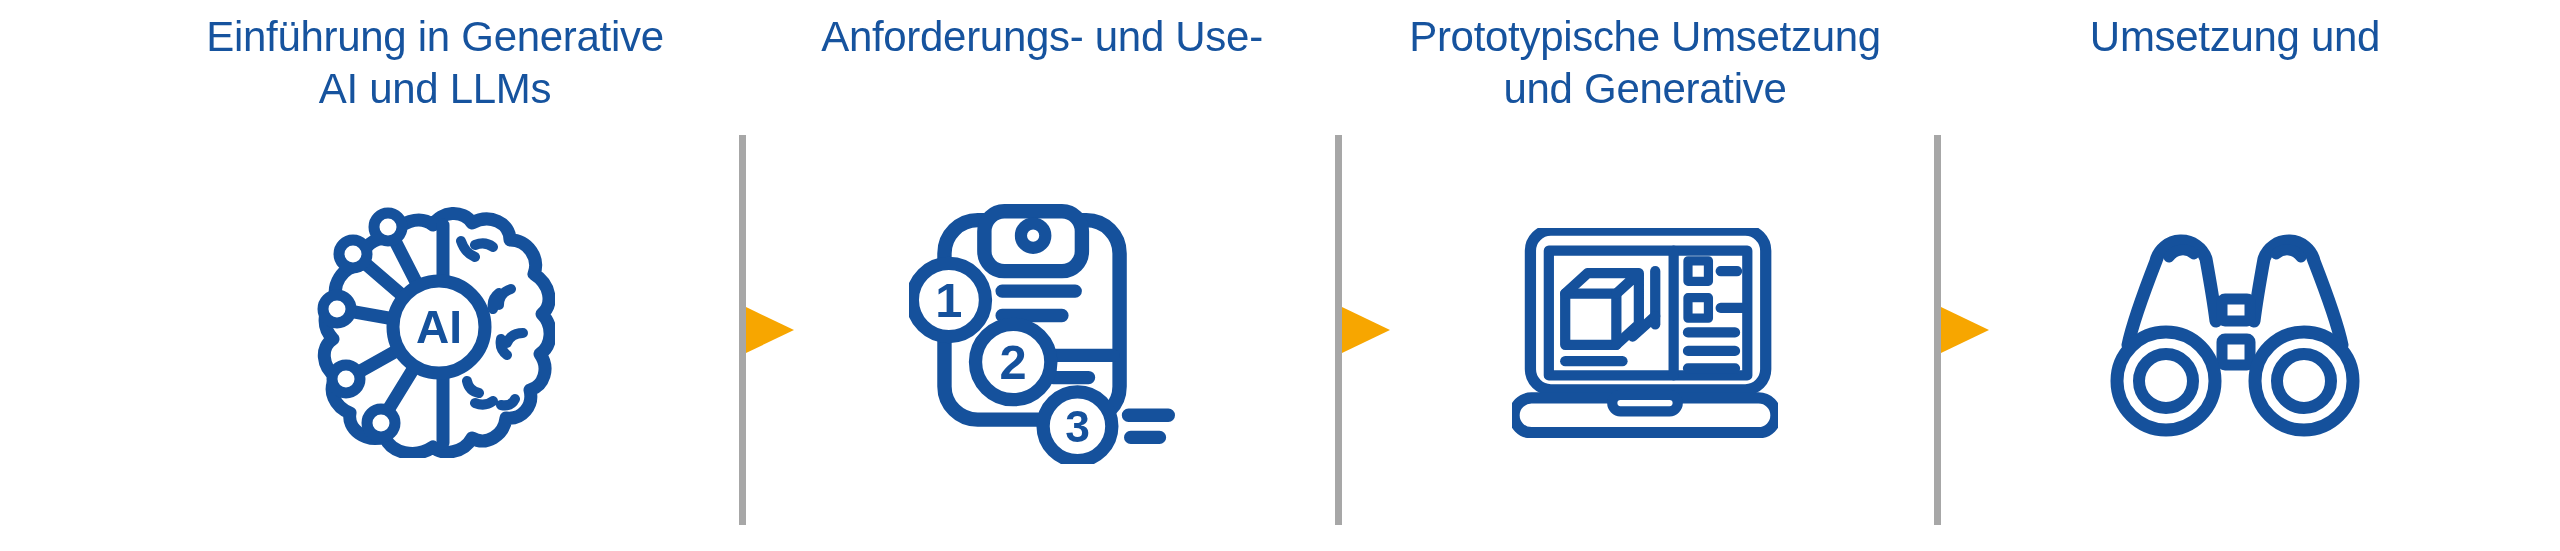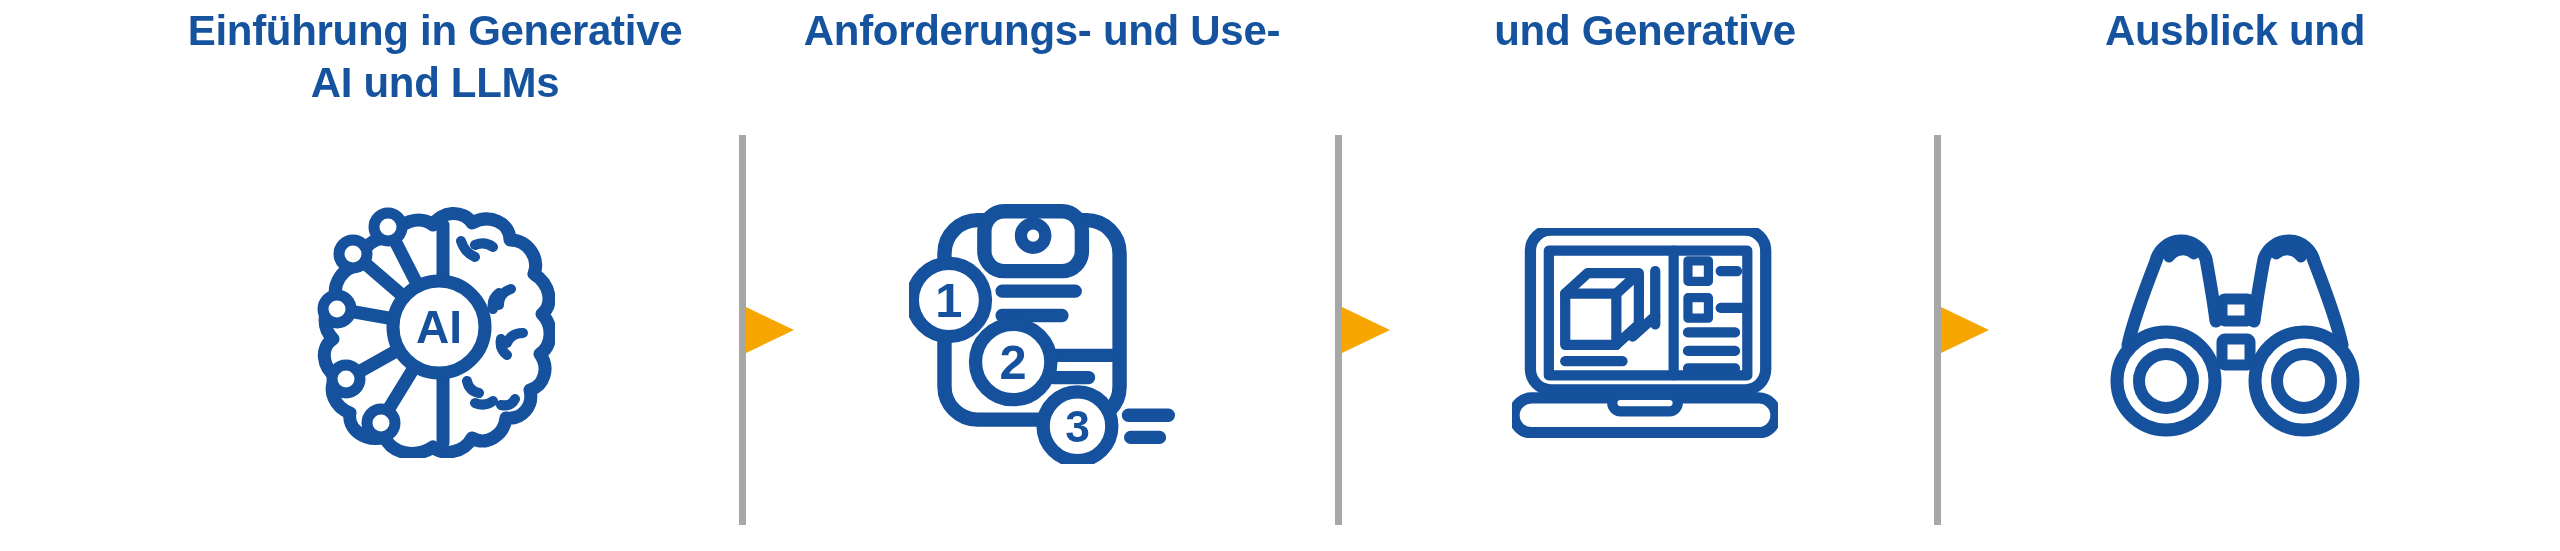--- a/index.html
+++ b/index.html
@@ -5,23 +5,23 @@
   html,body{margin:0;padding:0;background:#ffffff;}
   .canvas{
     position:relative;
     width:2560px;height:551px;
     background:#ffffff;
     font-family:"Liberation Sans", sans-serif;
     overflow:hidden;
   }
   .stage{position:absolute;top:0;height:551px;width:580px;}
   .stage-title{
-    padding-top:5px;
+    padding-top:11px;
     text-align:center;
-    font-weight:bold;
+    font-weight:normal;
     font-size:42px;
     line-height:52px;
     color:#16539E;
     letter-spacing:-0.3px;
     white-space:nowrap;
   }
   .icon-wrap{position:absolute;left:0;right:0;display:flex;justify-content:center;}
   .stage-1{left:145px;}
   .stage-2{left:752px;}
   .stage-3{left:1355px;}
@@ -106,20 +106,21 @@
         <text x="152" y="220" font-size="40" text-anchor="middle" stroke="none" fill="#15519C">3</text>
       </svg>
     </div>
   </div>
 
   <div class="divider divider-2"></div>
   <div class="flow-arrow arrow-2"></div>
 
   <div class="stage stage-3">
     <div class="stage-title">
+      <div>Prototypische Umsetzung</div>
       <div>und Generative</div>
     </div>
     <div class="icon-wrap">
       <svg width="266" height="210" viewBox="0 0 260 205" fill="none" stroke="#15519C" stroke-width="11" stroke-linecap="round" stroke-linejoin="round">
         <rect x="18" y="2" width="230" height="156" rx="20"></rect>
         <rect x="36" y="22" width="194" height="122" stroke-width="10"></rect>
         <path d="M158,22 V144" stroke-width="10"></path>
         <rect x="52" y="64" width="50" height="50" stroke-width="10"></rect>
         <path d="M52,64 L74,44 H124 V94 L102,114 M102,64 L124,44" stroke-width="10"></path>
         <path d="M140,42 V94" stroke-width="10"></path>
@@ -134,21 +135,21 @@
         <rect x="98" y="163" width="64" height="16" rx="8" fill="#ffffff" stroke-width="10"></rect>
       </svg>
     </div>
   </div>
 
   <div class="divider divider-3"></div>
   <div class="flow-arrow arrow-3"></div>
 
   <div class="stage stage-4">
     <div class="stage-title">
-      <div>Ausblick und</div>
+      <div>Umsetzung und</div>
     </div>
     <div class="icon-wrap">
       <svg width="260" height="225" viewBox="0 0 260 225" fill="none" stroke="#15519C" stroke-width="13" stroke-linecap="round" stroke-linejoin="round">
         <path d="M23,124 C28,100 44,58 51,40 A26,26 0 0 1 101,38 C105,60 109,84 111,100"></path>
         <path d="M237,124 C232,100 216,58 209,40 A26,26 0 0 0 159,38 C155,60 151,84 149,100"></path>
         <path d="M64,36 a17,17 0 0 1 25,-3" stroke-width="11"></path>
         <path d="M196,36 a17,17 0 0 0 -25,-3" stroke-width="11"></path>
         <rect x="117" y="78" width="28" height="22" rx="3" stroke-width="11"></rect>
         <rect x="117" y="118" width="28" height="26" rx="3" stroke-width="11"></rect>
         <circle cx="61" cy="160" r="49" fill="#ffffff"></circle>

